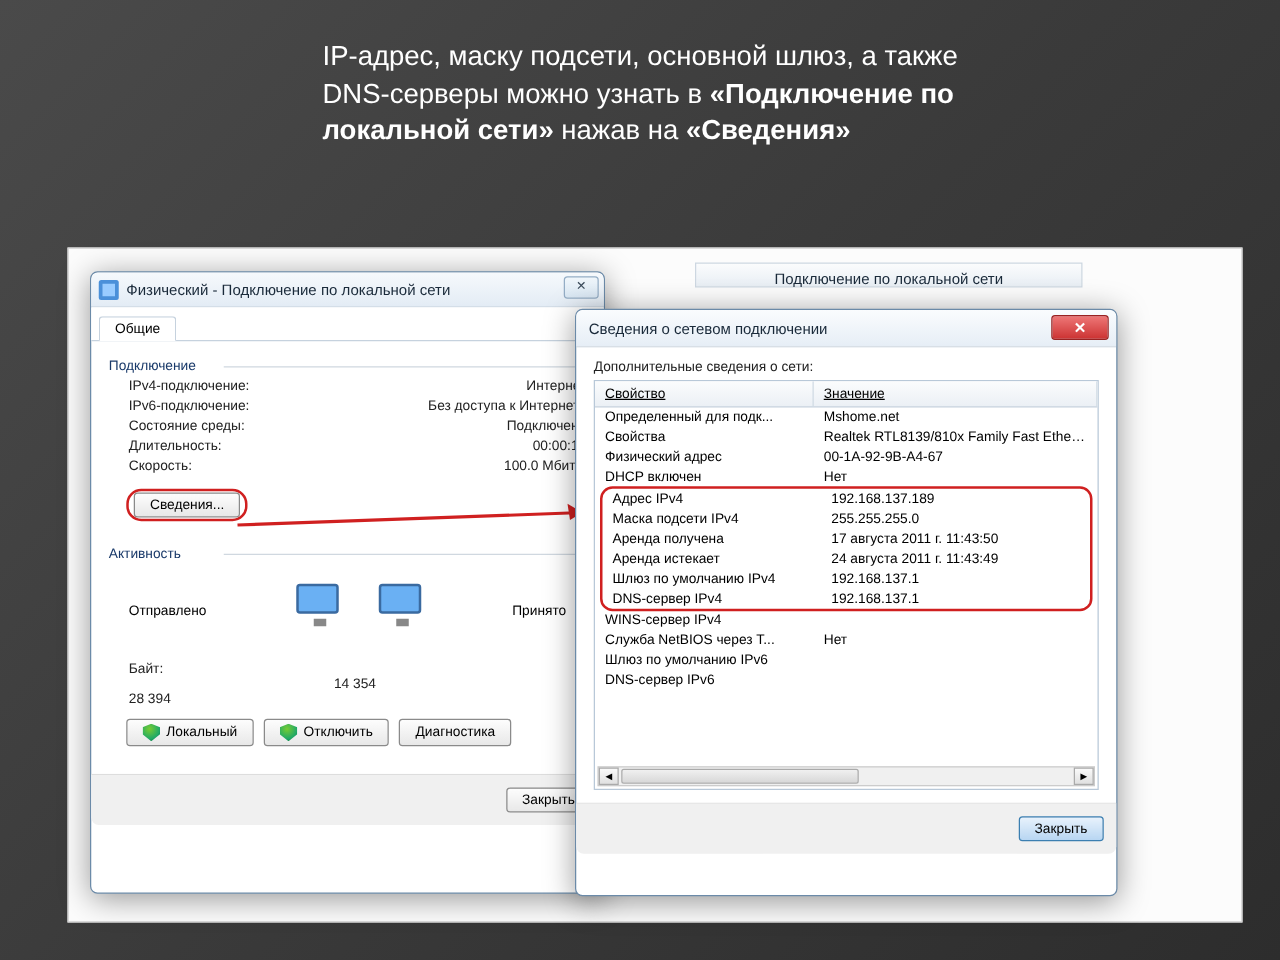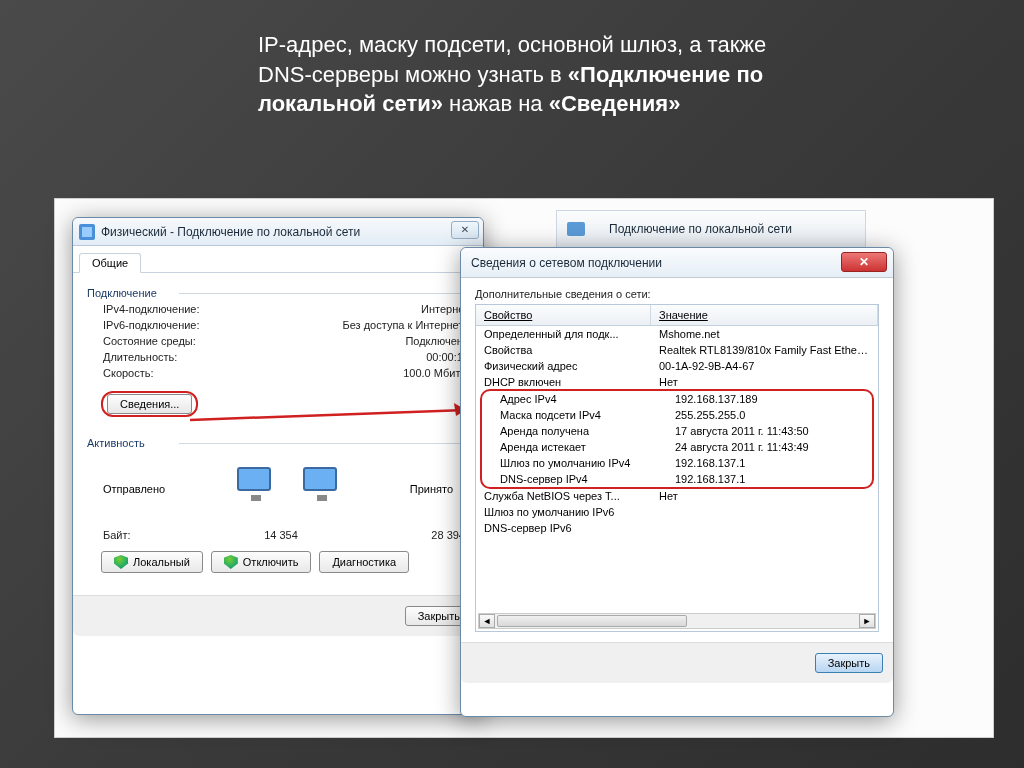--- a/index.html
+++ b/index.html
@@ -130,32 +130,32 @@
   .detail-lbl{font-size:11px;color:#222;margin-bottom:4px;}
   .detail-table{
     border:1px solid #b8c8d8; background:#fff; height:328px; overflow:hidden; position:relative;
   }
   .thead{display:flex;background:linear-gradient(#fbfcfd,#ebf0f5);border-bottom:1px solid #c4d0dc;font-size:11px;}
   .thead .th{padding:4px 8px;border-right:1px solid #d0dae4;text-decoration:underline;}
   .th.c1{width:175px;} .th.c2{flex:1;}
   .trow{display:flex;font-size:11px;padding:1px 0;}
   .trow .td{padding:1px 8px;white-space:nowrap;overflow:hidden;text-overflow:ellipsis;}
   .td.c1{width:175px;} .td.c2{flex:1;}
-  .hl-group{border:2px solid #d02020;border-radius:10px;margin:-1px 4px; padding:0 10px;}
+  .hl-group{border:2px solid #d02020;border-radius:10px;margin:-1px 4px; padding:0 0;}
   .scrollbar-h{position:absolute;left:2px;right:2px;bottom:2px;height:16px;background:#f0f0f0;border:1px solid #ccc;display:flex;align-items:center;}
   .sb-btn{width:16px;height:14px;background:linear-gradient(#fafafa,#e0e0e0);border:1px solid #aaa;font-size:9px;text-align:center;line-height:12px;}
   .sb-thumb{width:190px;height:12px;margin-left:2px;background:linear-gradient(#f0f0f0,#d8d8d8);border:1px solid #aaa;border-radius:2px;}
 
   .arrow-red{position:absolute;pointer-events:none;}
   .shield-ico{width:14px;height:14px;background:radial-gradient(circle at 40% 30%,#7c3,#2a6 60%,#063);clip-path:polygon(50% 0,100% 20%,100% 60%,50% 100%,0 60%,0 20%);}
 
   .adapter-bar{
-    position:absolute; height:38px; background:linear-gradient(#fbfcfd,#e8eef4);
+    position:absolute; height:20px; background:linear-gradient(#fbfcfd,#e8eef4);
     border:1px solid #cdd7e1; font-size:12px; color:#1a2a3a;
-    display:flex; align-items:center; padding:0 10px; gap:24px;
+    display:flex; align-items:center; padding:0 10px; gap:5px;flex-direction:column;
   }
   .adapter-ico{width:18px;height:14px;background:#5a9ad6;border-radius:2px;}
 
   .container-border{
     position:absolute; background:#fcfcfc; border:1px solid #d0d0d0;
   }
 </style>
 </head>
 <body>
 
@@ -215,21 +215,21 @@
     <div class="grp-title" style="margin-top:14px;">Активность</div>
 
     <div class="activity-row">
       <span>Отправлено</span>
       <div class="comp-icon">
         <div class="mon l"></div>
           <div class="mon r"></div>
       </div>
       <span>Принято</span>
     </div>
-    <div class="kv" style="padding-left:16px;padding-right:4px;">
+    <div class="kv" style="padding-left:16px;padding-right:4px;flex-direction:column;">
       <span class="k">Байт:</span>
       <span style="flex:1;text-align:center;">14 354</span>
       <span class="v">28 394</span>
     </div>
 
     <div class="footer-btns">
       <span class="btn">
         <span class="shield-ico"></span>
         <span>Локальный</span>
       </span>
@@ -303,20 +303,24 @@
               <div class="td c2">192.168.137.1</div>
             </div>
             <div class="trow">
               <div class="td c1">DNS-сервер IPv4</div>
               <div class="td c2">192.168.137.1</div>
             </div>
           </div>
       </div>
       <div id="rows-bot">
           <div class="trow">
+            <div class="td c1">WINS-сервер IPv4</div>
+            <div class="td c2"></div>
+          </div>
+          <div class="trow">
             <div class="td c1">Служба NetBIOS через T...</div>
             <div class="td c2">Нет</div>
           </div>
           <div class="trow">
             <div class="td c1">Шлюз по умолчанию IPv6</div>
             <div class="td c2"></div>
           </div>
           <div class="trow">
             <div class="td c1">DNS-сервер IPv6</div>
             <div class="td c2"></div>

